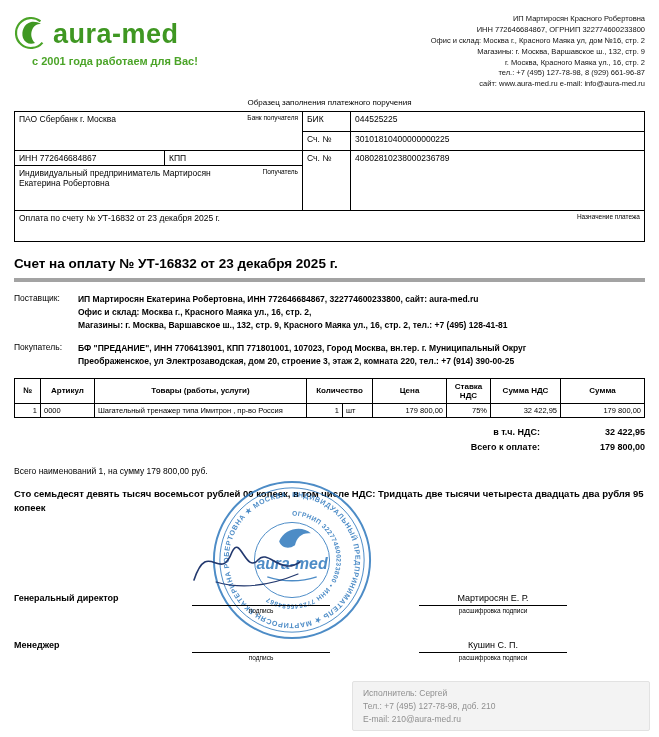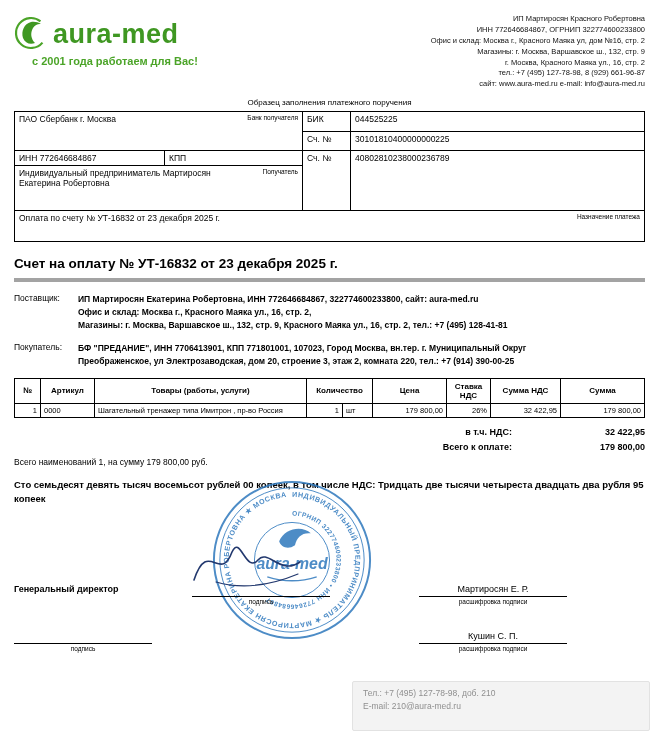--- a/index.html
+++ b/index.html
@@ -35,23 +35,23 @@
   .party-label { width:64px; font-size:8.5px; flex:none; }
   .party-text { font-size:8.5px; font-weight:bold; line-height:1.5; }
 
   
   table.items { width:100%; border-collapse:collapse; table-layout:fixed; margin-top:10px; }
   table.items th { border:1px solid #000; font-size:8px; font-weight:bold; padding:3px 2px; vertical-align:middle; }
   table.items td { border:1px solid #000; font-size:7.5px; padding:2px 3px; } .ta-r { text-align:right; } .ta-l { text-align:left; }
 
   
   .totals { margin-top:7px; }
-  .total-row { display:flex; justify-content:flex-end; font-weight:bold; font-size:9px; line-height:1.7;gap:28px; }
+  .total-row { display:flex; justify-content:flex-end; font-weight:bold; font-size:9px; line-height:1.7; }
   .total-row .val { width:105px; text-align:right; }
-  .count-line { font-size:8.5px; margin-top:2px; }
+  .count-line { font-size:8.5px; margin-top:11px; }
   .amount-words { font-size:9.5px; font-weight:bold; margin-top:11px; line-height:1.45; }
 
   
   .sig-section { margin-top:78px; }
   .sig-row { display:flex; align-items:flex-end; margin-bottom:26px; position:relative; z-index:3; }
   .sig-label { width:178px; font-size:9px; font-weight:bold; padding-bottom:11px; flex:none; }
   .sig-line-block { width:138px; flex:none; }
   .sig-line { border-bottom:1px solid #000; height:12px; }
   .sig-cap { font-size:6.5px; text-align:center; padding-top:1px; }
   .sig-name-block { width:148px; margin-left:auto; margin-right:78px; }
@@ -190,21 +190,21 @@
       <th>Сумма НДС</th>
       <th>Сумма</th>
     </tr>
     <tr>
       <td class="ta-r">1</td>
       <td class="ta-l">0000</td>
       <td class="ta-l">Шагательный тренажер типа Имитрон , пр-во Россия</td>
       <td class="ta-r">1</td>
       <td class="ta-l">шт</td>
       <td class="ta-r">179 800,00</td>
-      <td class="ta-r">26%</td>
+      <td class="ta-r">75%</td>
       <td class="ta-r">32 422,95</td>
       <td class="ta-r">179 800,00</td>
     </tr>
   </tbody>
     </table>
 
   <div class="totals">
     <div class="total-row">
       <span>в т.ч. НДС:</span>
       <span class="val">32 422,95</span>
@@ -224,20 +224,21 @@
         <div class="sig-line"></div>
         <div class="sig-cap">подпись</div>
       </div>
       <div class="sig-name-block">
         <div class="sig-name">Мартиросян Е. Р.</div>
         <div class="sig-line" style="height:0"></div>
         <div class="sig-cap">расшифровка подписи</div>
       </div>
     </div>
     <div class="sig-row">
+      <div class="sig-label">Менеджер</div>
       <div class="sig-line-block">
         <div class="sig-line"></div>
         <div class="sig-cap">подпись</div>
       </div>
       <div class="sig-name-block">
         <div class="sig-name">Кушин С. П.</div>
         <div class="sig-line" style="height:0"></div>
         <div class="sig-cap">расшифровка подписи</div>
       </div>
     </div>
@@ -261,15 +262,16 @@
     <path d="M60,102 Q85,110 110,102" fill="none" stroke="#2e78bd" stroke-width="1.4"></path>
   </g>
 </svg>
 
 <svg class="autograph" width="132" height="58" viewBox="0 0 132 58">
   <path d="M8,48 C22,6 34,52 46,20 C54,2 60,42 72,28 C82,16 94,44 114,30" fill="none" stroke="#22386e" stroke-width="1.6" stroke-linecap="round"></path>
   <path d="M30,50 C58,58 88,52 112,42" fill="none" stroke="#22386e" stroke-width="1.2" stroke-linecap="round"></path>
 </svg>
 
 <div class="footer-box">
+  <div>Исполнитель: Сергей</div>
   <div>Тел.: +7 (495) 127-78-98, доб. 210</div>
   <div>E-mail: 210@aura-med.ru</div>
 </div>
 
 </body></html>

